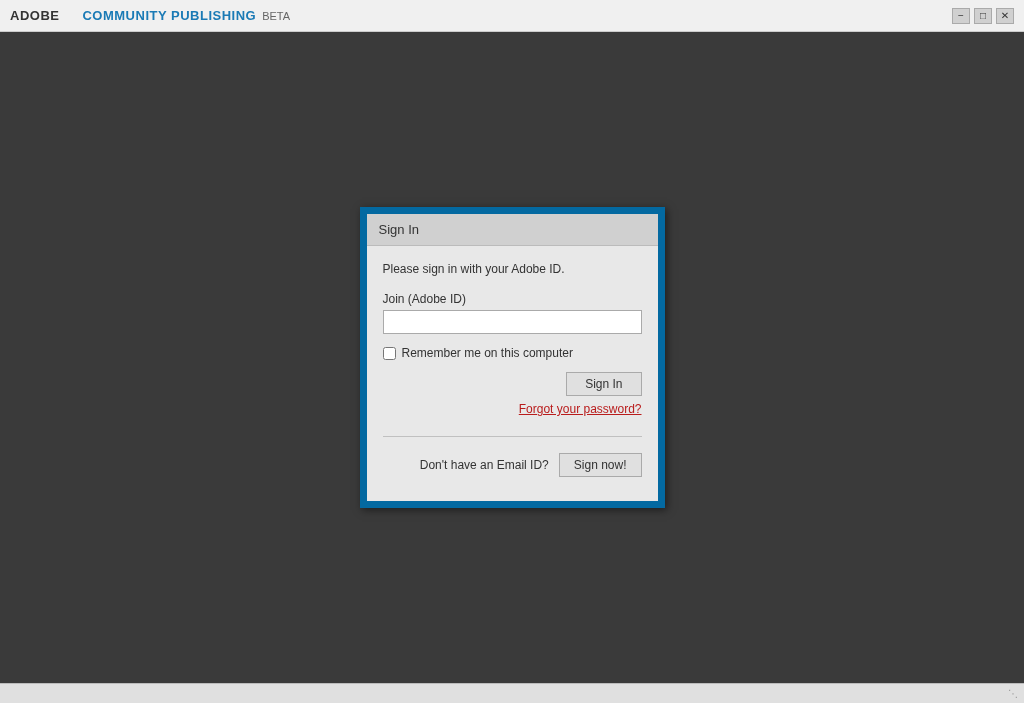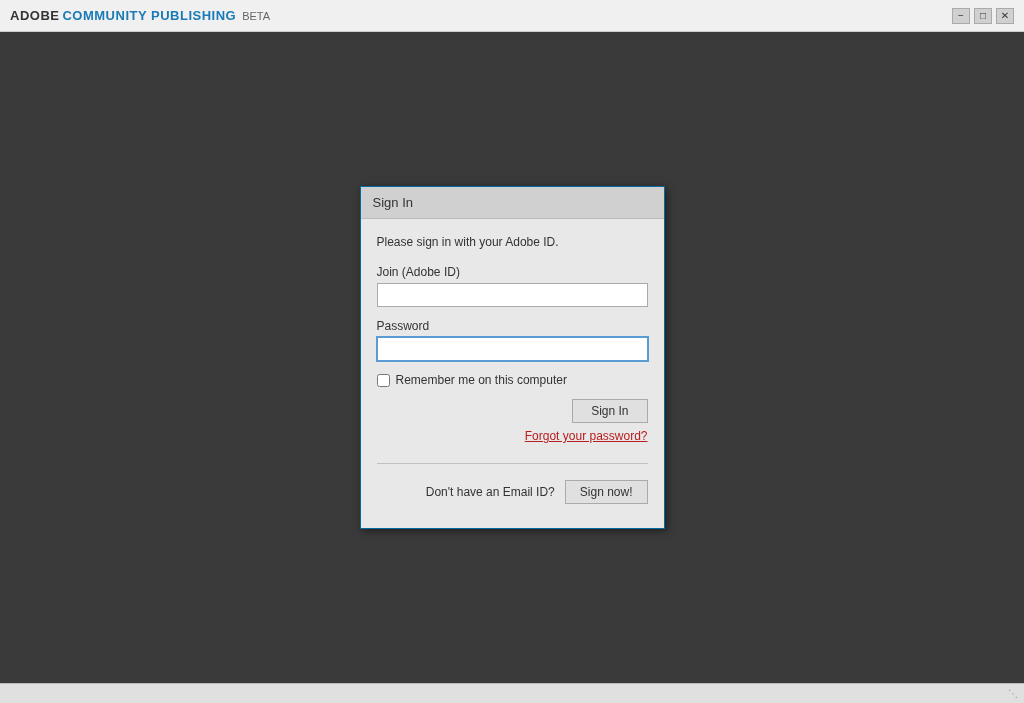--- a/index.html
+++ b/index.html
@@ -42,21 +42,21 @@
       font-weight: bold;
       color: #333;
       letter-spacing: 0.5px;
     }
 
     .title-community {
       font-size: 13px;
       font-weight: bold;
       color: #1a7ab5;
       letter-spacing: 0.5px;
-      margin-left: 3px;
+      margin-left: 23px;
     }
 
     .title-beta {
       font-size: 11px;
       color: #666;
       margin-left: 6px;
       font-weight: normal;
     }
 
     .title-bar-controls {
@@ -85,21 +85,21 @@
       display: flex;
       align-items: center;
       justify-content: center;
       position: relative;
     }
 
     
     .dialog {
       width: 305px;
       background: #e8e8e8;
-      border: 1px solid #0369a1;
+      border: 7px solid #0369a1;
       box-shadow: 2px 2px 8px rgba(0,0,0,0.5);
     }
 
     .dialog-title-bar {
       background: #d0d0d0;
       border-bottom: 1px solid #bbb;
       padding: 8px 12px;
     }
 
     .dialog-title {
@@ -265,24 +265,20 @@
 
     <div class="dialog-body">
 
       <p class="dialog-subtitle">Please sign in with your Adobe ID.</p>
 
       <div class="form-group">
         <label class="form-label">Join (Adobe ID)</label>
         <input type="text" class="form-input" style="">
       </div>
 
-      <div class="form-group">
-        <label class="form-label">Password</label>
-        <input type="password" class="form-input password-input" style="">
-      </div>
 
       <div class="remember-row">
         <input type="checkbox" class="remember-checkbox" style="">
         <span class="remember-label">Remember me on this computer</span>
       </div>
 
       <div class="signin-row">
         <button class="signin-btn">Sign In</button>
       </div>
 

